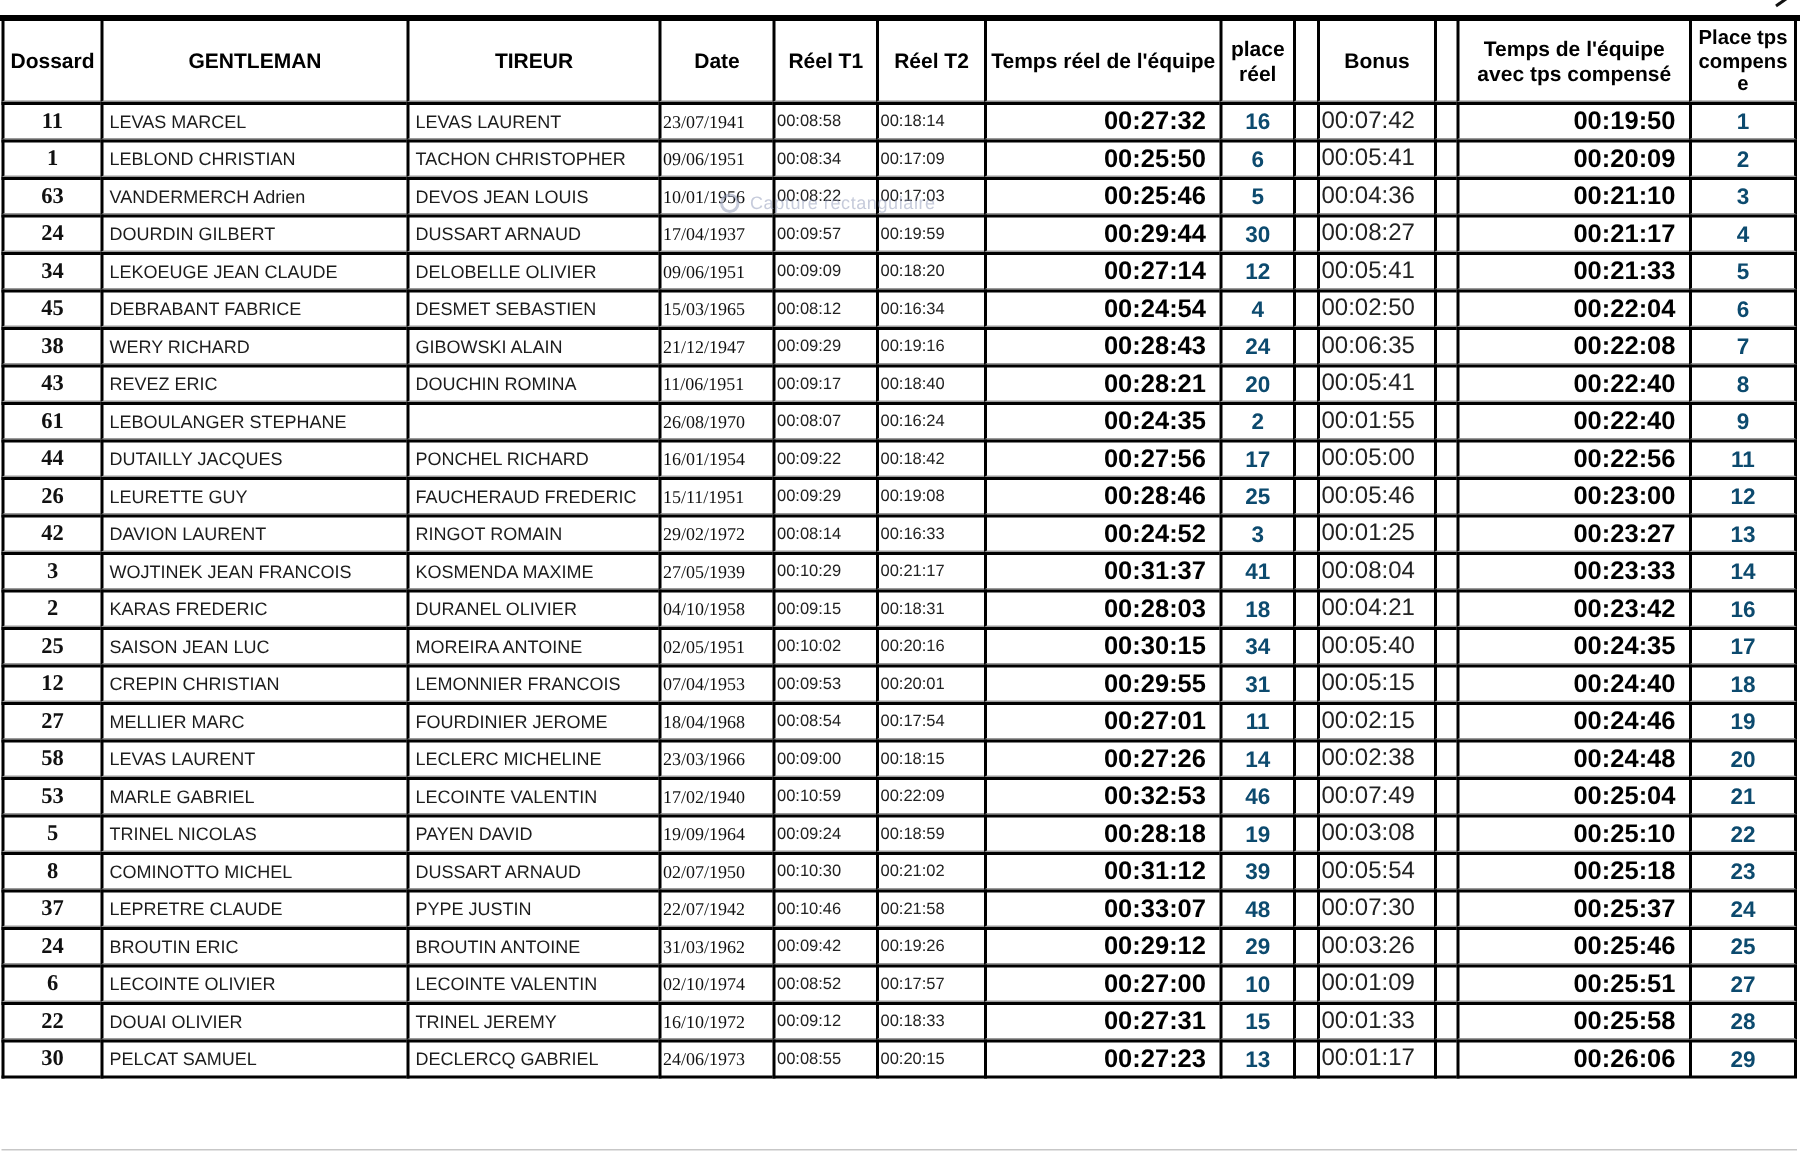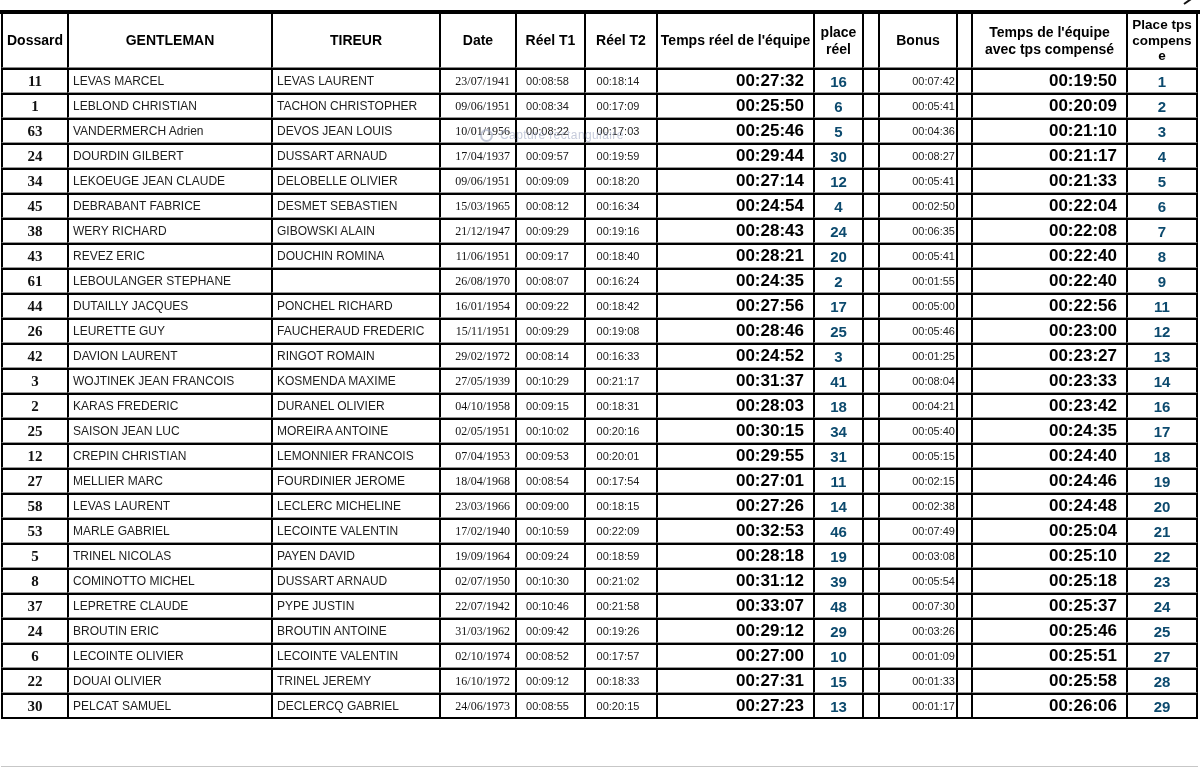--- a/index.html
+++ b/index.html
@@ -21,25 +21,25 @@
                  border-bottom:1px solid #8a8a8a;white-space:normal;padding:0 2px;
                  overflow-wrap:break-word;}
   .results-table th.h-place-compense{font-size:13.5px;padding:0 3px;word-break:break-word;}
 
   .results-table td{height:24px;border-top:2px solid #000;border-bottom:1px solid #9a9a9a;
                  color:#111;}
   .results-table tr:last-child td{border-bottom:2px solid #000;}
 
   td.c-dossard{font-family:"Liberation Serif",serif;font-weight:bold;font-size:15px;text-align:center;}
   td.c-name{font-size:12px;text-align:left;padding-left:4px;color:#1c1c1c;}
-  td.c-date{font-family:"Liberation Serif",serif;font-size:12px;text-align:right;padding-right:5px;}
-  td.c-small-time{font-size:11px;text-align:center;padding-right:7px;color:#222;}
+  td.c-date{font-family:"Liberation Serif",serif;font-size:12px;padding-right:5px;}
+  td.c-small-time{font-size:11px;text-align:left;padding-right:7px;color:#222;}
   td.c-big-time{font-weight:bold;font-size:17px;text-align:right;padding-right:9px;color:#000;}
   td.c-place{font-weight:bold;font-size:15px;text-align:center;color:#0c4a6e;}
-  td.c-bonus{font-size:11px;text-align:right;color:#222;}
+  td.c-bonus{font-size:16px;text-align:left;color:#222;}
   td.c-spacer{}
 
   .bottom-line{position:absolute;left:1px;top:766px;width:1197px;height:1px;background:#c7c7c7;}
 
   .watermark{position:absolute;left:480px;top:127px;height:16px;display:flex;align-items:center;
              gap:7px;pointer-events:none;z-index:5;}
   .watermark .wm-circle{width:9px;height:9px;border:2px solid rgba(150,158,185,0.55);
              border-radius:50%;}
   .watermark .wm-text{font-size:12px;color:rgba(152,160,190,0.55);letter-spacing:0.4px;}
 </style>

